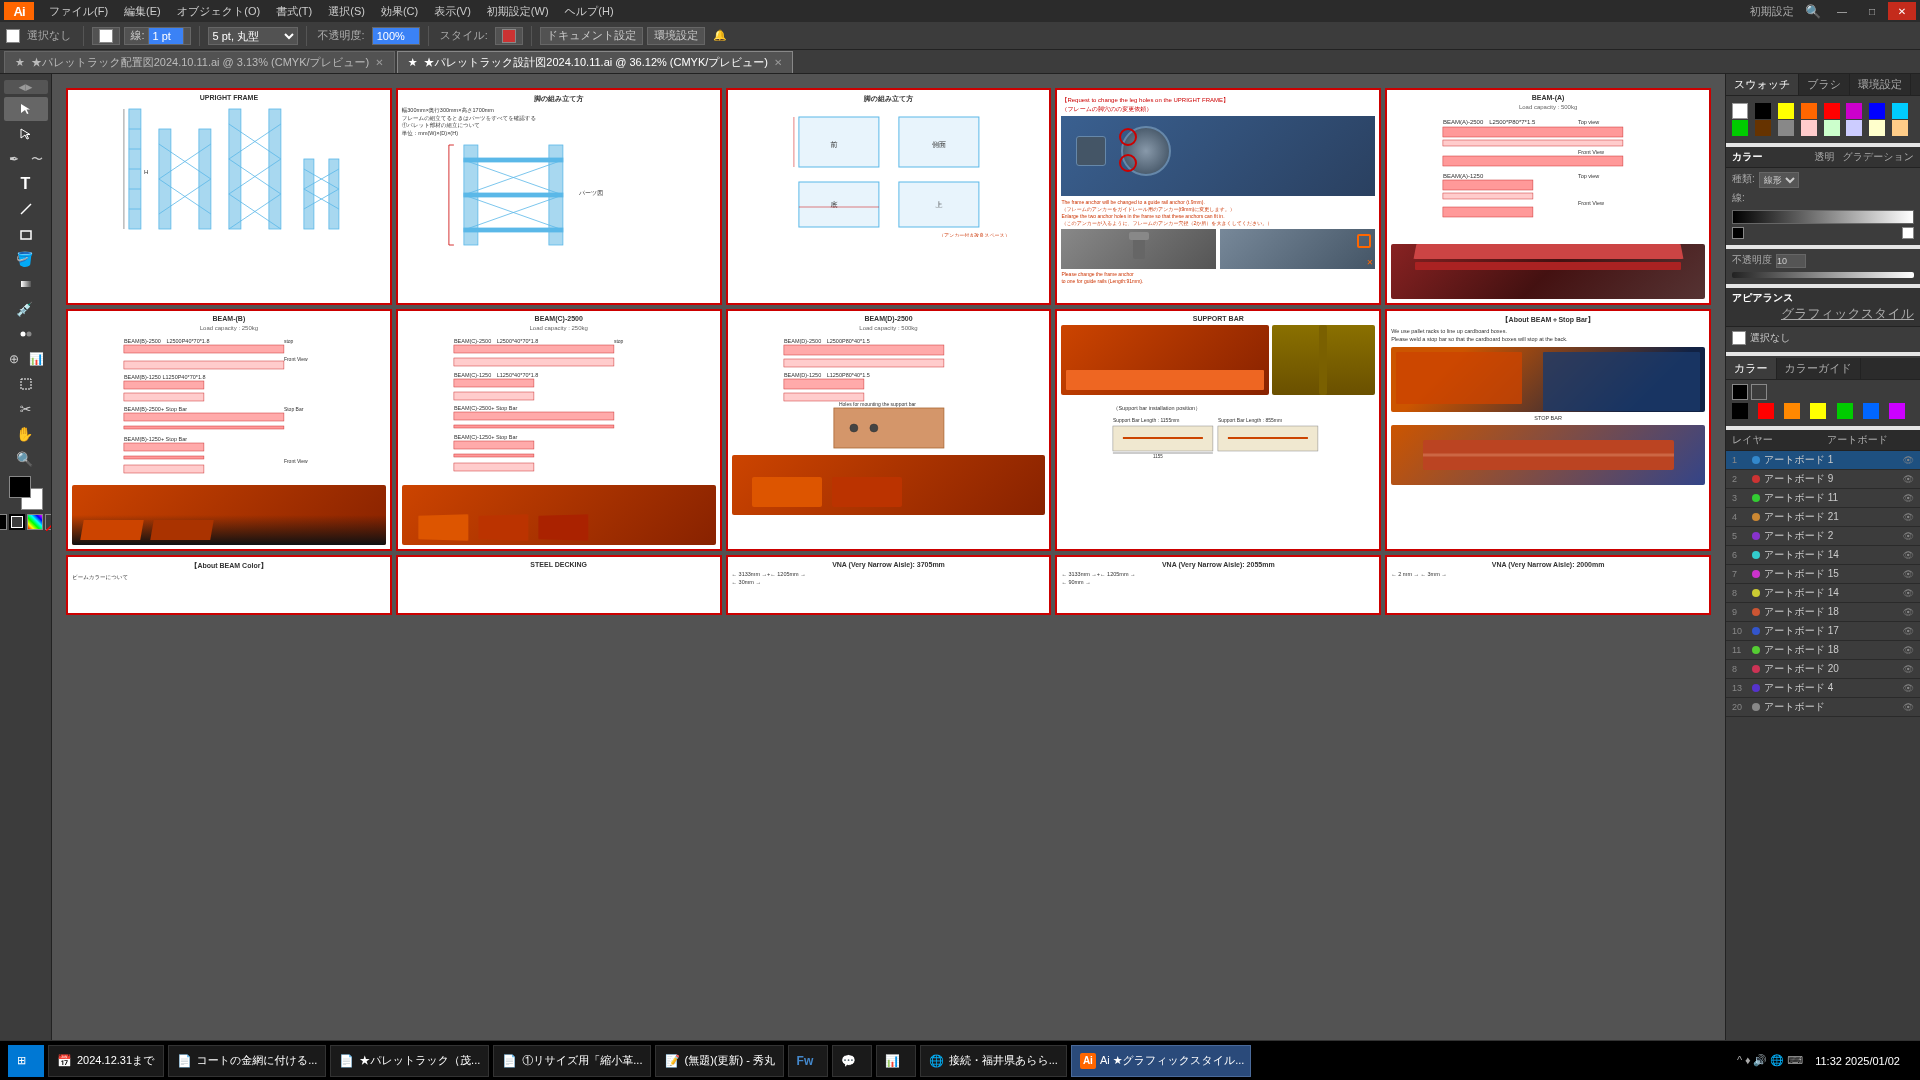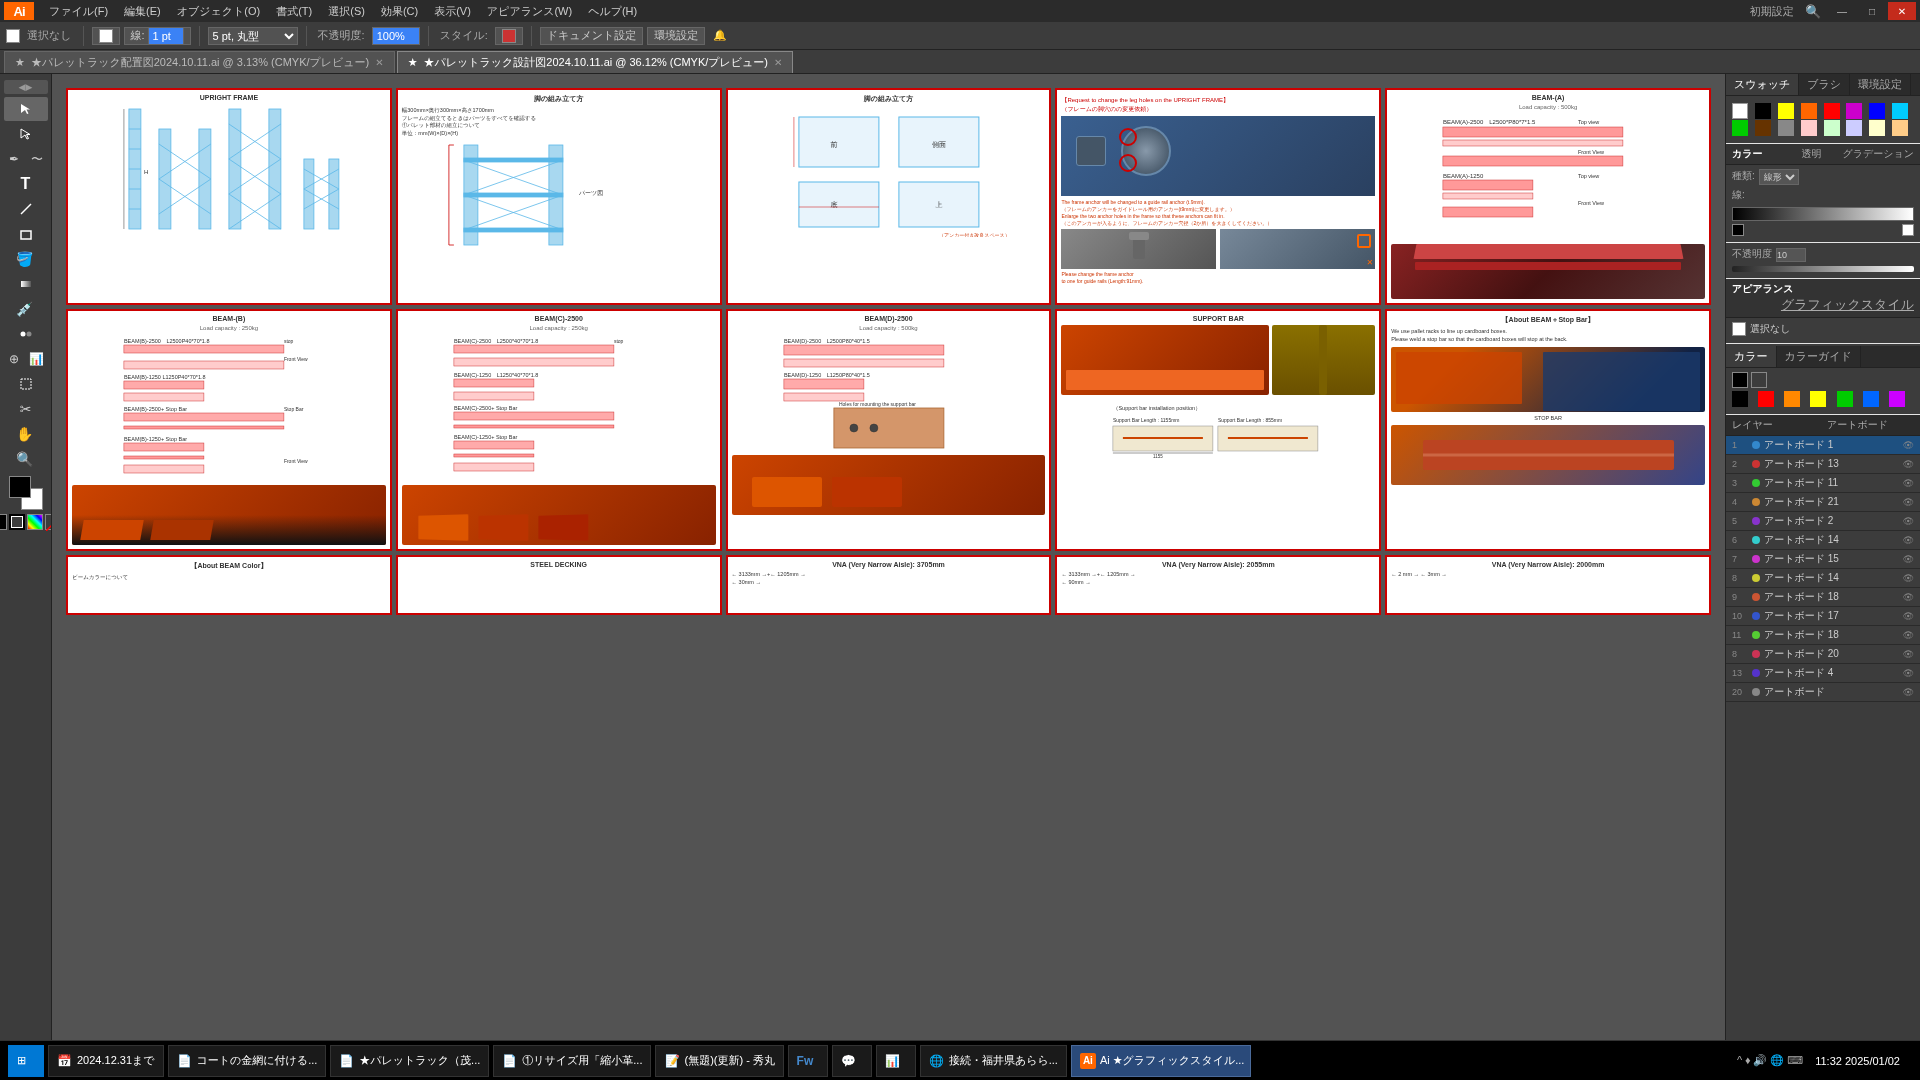--- a/index.html
+++ b/index.html
@@ -248,21 +248,21 @@
     .right-tab {
       padding: 3px 8px;
       font-size: 11px;
       color: #aaa;
       cursor: pointer;
       border-right: 1px solid #222;
     }
     .right-tab.active { background: #3c3c3c; color: #fff; }
     .right-panel-section {
       padding: 4px 6px;
-      border-bottom: 1px solid #e5e5e5;
+      border-bottom: 4px solid #e5e5e5;
     }
     .rp-label { font-size: 10px; color: #aaa; margin-bottom: 2px; }
     .rp-row { display: flex; align-items: center; gap: 4px; margin-bottom: 3px; }
     .color-grid {
       display: grid;
       grid-template-columns: repeat(8, 1fr);
       gap: 1px;
       margin: 3px 0;
     }
     .cg-cell {
@@ -381,21 +381,21 @@
 
 <div id="title-bar">
   <div class="ai-logo">Ai</div>
   <span class="menu-item">ファイル(F)</span>
   <span class="menu-item">編集(E)</span>
   <span class="menu-item">オブジェクト(O)</span>
   <span class="menu-item">書式(T)</span>
   <span class="menu-item">選択(S)</span>
   <span class="menu-item">効果(C)</span>
   <span class="menu-item">表示(V)</span>
-  <span class="menu-item">アピアランス(W)</span>
+  <span class="menu-item">初期設定(W)</span>
   <span class="menu-item">ヘルプ(H)</span>
   <div class="spacer"></div>
   <span style="color:#aaa;font-size:11px;padding:0 6px;">初期設定</span>
   <span style="color:#aaa;padding:0 4px;font-size:13px;">🔍</span>
   <div class="win-btn">—</div>
   <div class="win-btn">□</div>
   <div class="win-btn close">✕</div>
 </div>
 
 <div id="control-bar">
@@ -904,21 +904,21 @@
         <div class="cg-cell" style="background:#ccffcc;"></div>
         <div class="cg-cell" style="background:#ccccff;"></div>
         <div class="cg-cell" style="background:#ffffcc;"></div>
         <div class="cg-cell" style="background:#ffcc88;"></div>
       </div>
     </div>
 
     <div class="rp-section-title">
       <span>カラー</span>
       <span style="float:right;font-weight:normal;color:#aaa;">グラデーション</span>
-      <span style="float:right;font-weight:normal;color:#aaa;margin-right:21px;">透明</span>
+      <span style="float:right;font-weight:normal;color:#aaa;margin-right:8px;">透明</span>
     </div>
     <div class="right-panel-section">
       <div class="rp-row">
         <span class="rp-label">種類:</span>
         <select style="font-size:9px;background:#555;border:1px solid #666;color:#ccc;height:16px;">
           <option>線形</option>
         </select>
       </div>
       <div class="rp-row">
         <span class="rp-label">線:</span>
@@ -981,21 +981,21 @@
 
       <div class="layer-row active">
         <span class="layer-num">1</span>
         <div class="layer-dot" style="background:#3388cc;"></div>
         <span>アートボード 1</span>
         <span class="layer-icon-eye">👁</span>
       </div>
       <div class="layer-row">
         <span class="layer-num">2</span>
         <div class="layer-dot" style="background:#cc3333;"></div>
-        <span>アートボード 13</span>
+        <span>アートボード 9</span>
         <span class="layer-icon-eye">👁</span>
       </div>
       <div class="layer-row">
         <span class="layer-num">3</span>
         <div class="layer-dot" style="background:#33cc33;"></div>
         <span>アートボード 11</span>
         <span class="layer-icon-eye">👁</span>
       </div>
       <div class="layer-row">
         <span class="layer-num">4</span>

